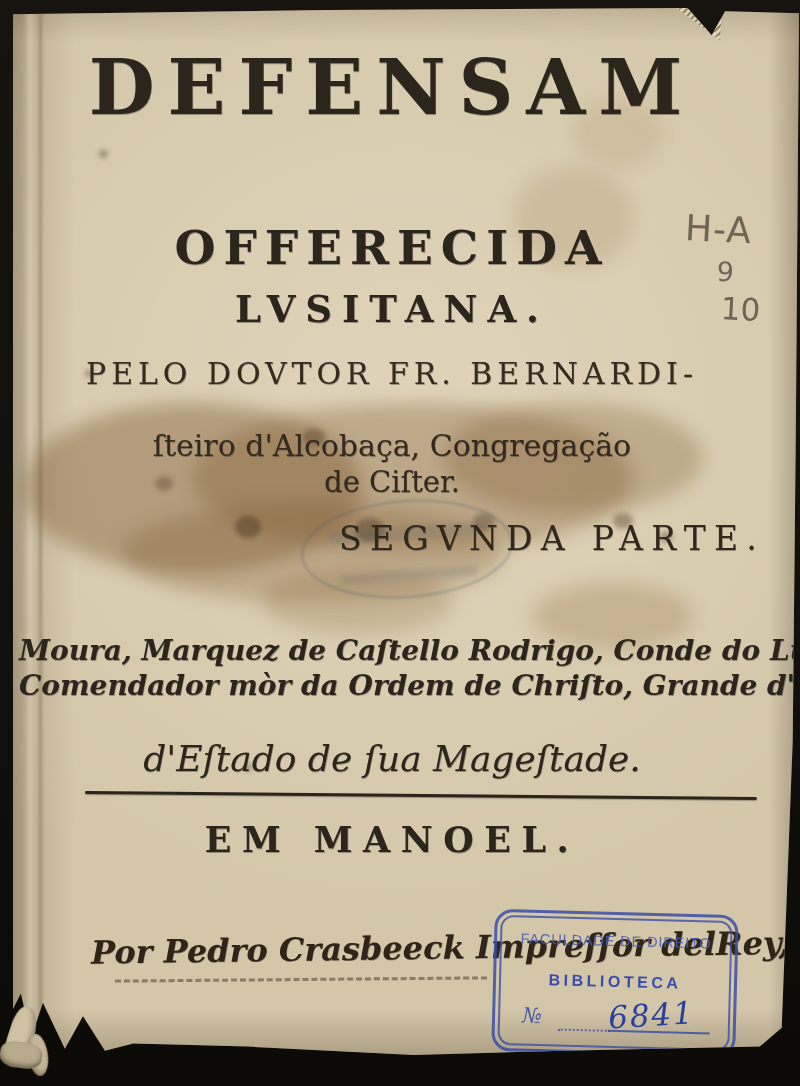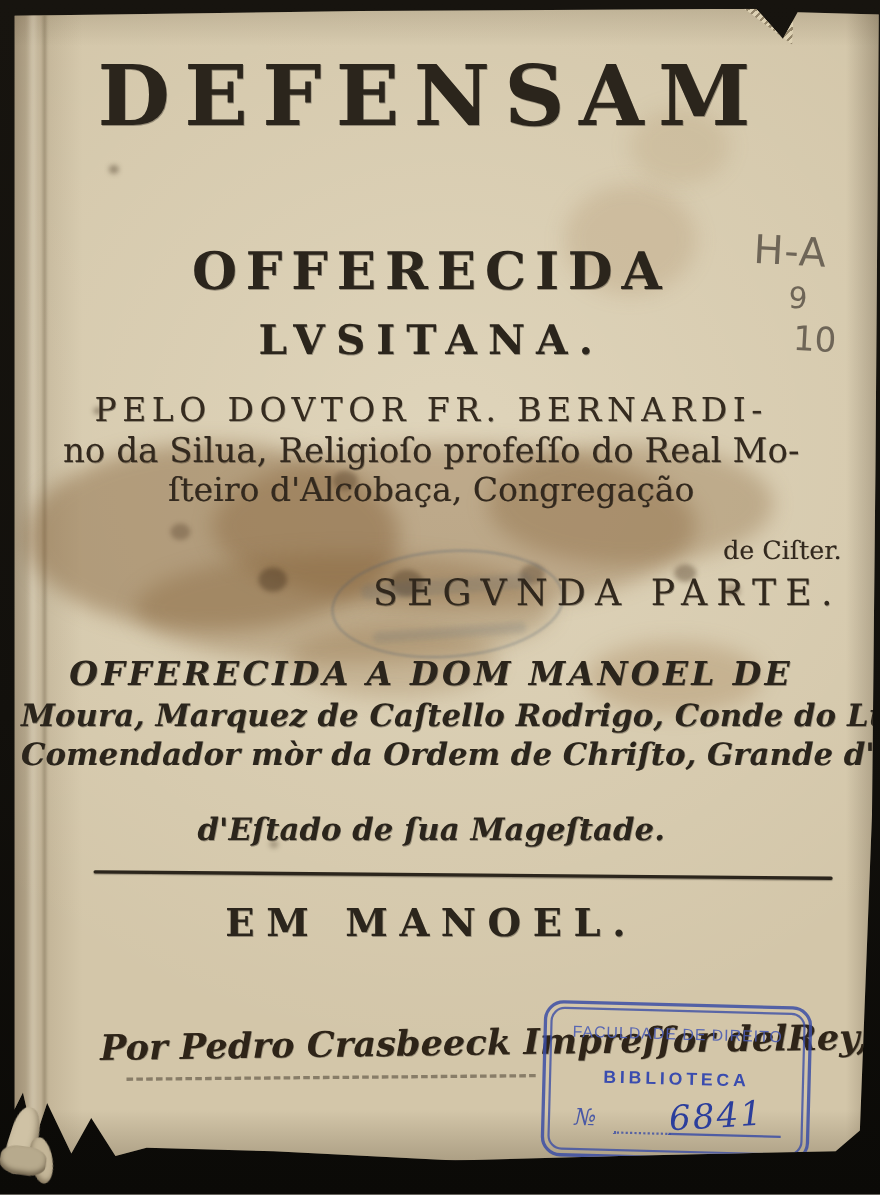--- a/index.html
+++ b/index.html
@@ -34,27 +34,27 @@
   .line{position:absolute;left:6px;right:34px;text-align:center;
     color:#2b251c;line-height:1.04;white-space:nowrap;
     text-shadow:0.6px 0.6px 0.4px rgba(30,24,16,.35);}
   .t1{top:40px;font-size:76px;font-weight:700;letter-spacing:.17em;}
   .t2{top:150px;font-size:47px;font-weight:700;letter-spacing:.42em;}
   .t3{top:216px;font-size:47px;font-weight:700;letter-spacing:.17em;}
   .t4{top:282px;font-size:37px;font-weight:700;letter-spacing:.27em;}
   .a1{top:350px;font-size:30px;letter-spacing:.165em;color:#352b1f;}
   .a2{top:386px;font-size:31px;color:#33291e;}
   .a3{top:422px;font-size:30px;color:#33291e;}
-  .a4{top:482px;font-size:23px;color:#33291e;text-align:right;}
+  .a4{top:459px;font-size:29px;color:#33291e;}
   .part{top:514px;font-size:33px;letter-spacing:.25em;color:#31281d;text-align:right;}
   .d1{top:590px;font-size:30px;font-style:italic;letter-spacing:.1em;font-weight:600;}
   .d2{top:628px;font-size:28px;font-style:italic;font-weight:600;}
   .d3{top:663px;font-size:28px;font-style:italic;font-weight:600;}
   .d4{top:698px;font-size:28px;font-style:italic;font-weight:600;}
-  .d5{top:732px;font-size:28px;font-style:italic;font-weight:700;}
+  .d5{top:732px;font-size:36px;font-style:italic;font-weight:400;}
   .rule{position:absolute;left:72px;top:786px;width:672px;height:3px;
     background:#2b251c;transform:rotate(.5deg);border-radius:2px;
     box-shadow:0 1px 1px rgba(43,37,28,.35);}
   .place{top:814px;font-size:35px;font-weight:700;letter-spacing:.3em;}
   .lic{top:876px;font-size:25px;color:#33291e;}
   .printer{position:absolute;left:78px;top:922px;width:520px;text-align:center;
     font-size:32px;font-style:italic;font-weight:600;color:#2e2418;
     white-space:nowrap;transform:rotate(-.8deg);
     text-shadow:.6px .6px .4px rgba(30,24,16,.35);}
   .dash-underline{position:absolute;left:102px;top:970px;width:372px;height:0;
@@ -133,32 +133,30 @@
   <div class="spot" style="left:72px;top:362px;width:8px;height:7px;background:rgba(60,45,28,.4);"></div>
   <div class="spot" style="left:232px;top:756px;width:8px;height:7px;background:rgba(60,45,28,.35);"></div>
 
   <div class="fold"></div>
 
   <div class="line t1">DEFENSAM</div>
   <div class="line t3">OFFERECIDA</div>
   <div class="line a1">PELO DOVTOR FR. BERNARDI-</div>
 
   <div class="line t4">LVSITANA.</div>
-  <div class="line a2">no da Silua, Religioſo profeſſo do Real Mo-</div>
   <div class="line a3">ſteiro d'Alcobaça, Congregação</div>
   <div class="line a4">de Ciſter.</div>
 
   <div class="oval-stamp">
     <div class="oval-inner"></div>
     <div class="oval-inner2"></div>
   </div>
 
   <div class="line part">SEGVNDA PARTE.</div>
 
-  <div class="line d1">OFFERECIDA A DOM MANOEL DE</div>
   <div class="line d2">Moura, Marquez de Caſtello Rodrigo, Conde do Lumiar,</div>
   <div class="line d3">Comendador mòr da Ordem de Chriſto, Grande d'Eſ-</div>
   <div class="line d5">d'Eſtado de ſua Mageſtade.</div>
 
   <div class="rule"></div>
 
   <div class="line place">EM MANOEL.</div>
   <div class="printer">Por Pedro Crasbeeck Impreſſor delRey, anno 1627.</div>
   <div class="dash-underline"></div>
 

